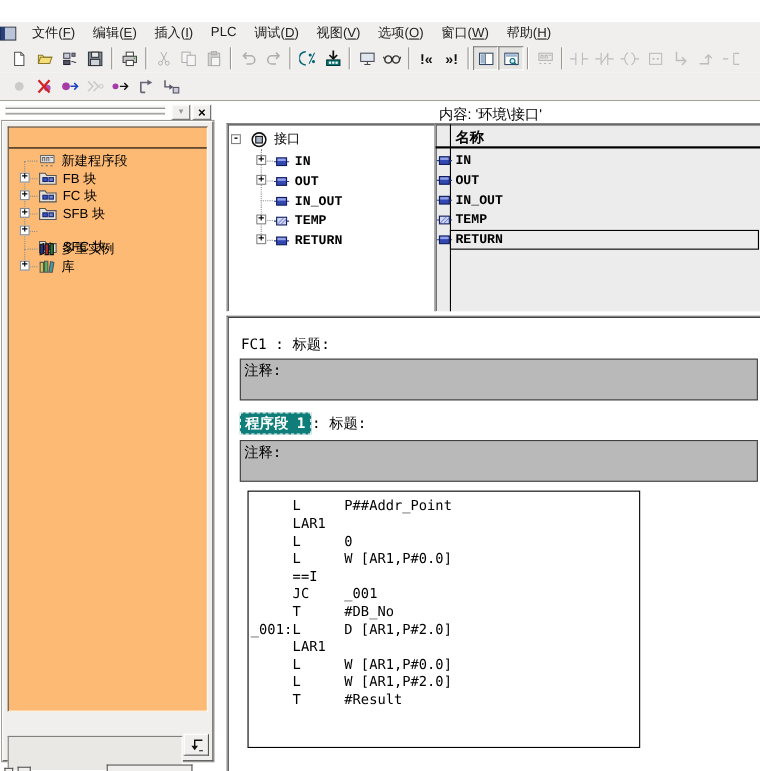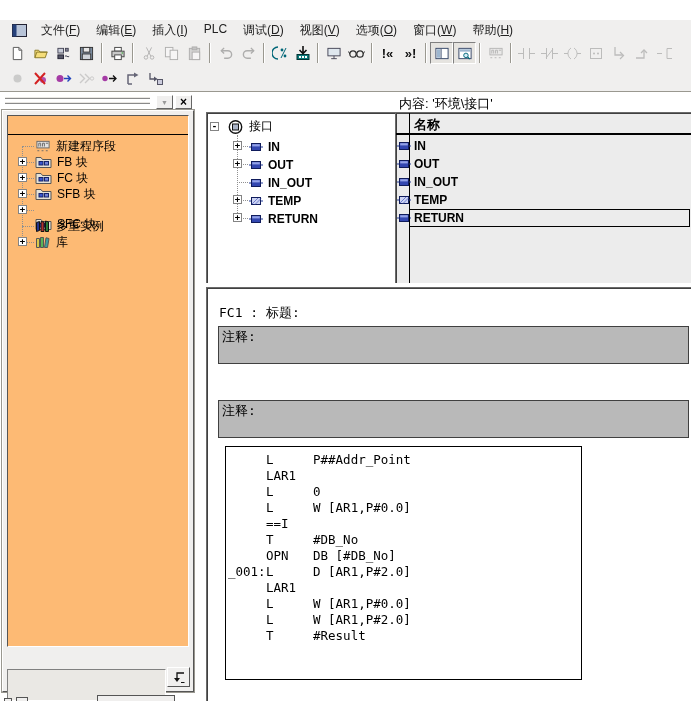--- a/index.html
+++ b/index.html
@@ -1,19 +1,19 @@
 <!DOCTYPE html>
 <html><head>
 <meta charset="utf-8">
 <style>
 *{box-sizing:border-box;margin:0;padding:0}
 html,body{width:691px;height:701px;overflow:hidden}
 .app{position:relative;width:691px;height:701px;background:#fff;font-family:"Liberation Sans","DejaVu Sans",sans-serif;font-size:12px;color:#000;overflow:hidden}
 .titlebar{position:absolute;left:0;top:0;width:691px;height:20px;background:#1c6382;color:#fff;display:flex;align-items:center;gap:5px;padding:0 4px;font-weight:700;font-size:12.5px;white-space:nowrap}
-.menubar{position:absolute;left:0;top:20px;width:691px;height:20px;background:#f0efee;display:flex;align-items:center;padding-left:12px}
+.menubar{position:absolute;left:0;top:20px;width:691px;height:20px;background:#f0efee;display:flex;align-items:center;padding-left:0}
 .menu-item{padding:2px 8px;color:#222;white-space:nowrap}
 .toolbar{position:absolute;left:0;width:691px;background:#f0efee;display:flex;align-items:center;padding-left:6px}
 #toolbar1{top:40px;height:26px}
 #toolbar2{top:66px;height:25px}
 .tbtn{width:23px;height:22px;display:flex;align-items:center;justify-content:center;border:1px solid transparent;flex:0 0 auto}
 .tbtn.pressed{border-color:#808080 #fff #fff #808080;background:#e6e4e0}
 .tbtn.disabled{opacity:.42;filter:grayscale(1)}
 .sep{width:2px;height:20px;border-left:1px solid #9a9890;border-right:1px solid #fff;margin:0 3px;flex:0 0 auto}
 .tg{font-weight:700;font-size:13px;color:#111}
 .topline{position:absolute;left:0;top:91px;width:691px;height:2px;border-top:1px solid #9a9890;border-bottom:1px solid #fff}
@@ -27,21 +27,21 @@
 .ov-row{position:absolute;height:16px;display:flex;align-items:center;gap:5px;white-space:nowrap}
 .exp{position:absolute;width:9px;height:9px;border:1px solid #848484;background:#fff;font:bold 9px/7px "DejaVu Sans Mono",monospace;text-align:center;color:#000}
 .vdot{position:absolute;width:0;border-left:1px dotted #909090}
 .hdot{position:absolute;height:0;border-top:1px dotted #909090}
 .jump-box{position:absolute;left:4px;right:27px;top:558px;height:32px;background:#eae8e4;border:1px solid;border-color:#808080 #fff #fff #808080}
 .jump-btn{position:absolute;right:3px;top:556px;width:23px;height:20px;background:#f0efee;border:1px solid;border-color:#fff #555 #555 #fff;display:flex;align-items:center;justify-content:center}
 .frag{position:absolute;background:#f0efee;border:1px solid #555;border-bottom:none}
 
 .iface-panel{position:absolute;left:206px;top:112px;width:189px;height:171px;background:#fff;border-top:1px solid #6a6a6a;border-left:1px solid #6a6a6a;box-shadow:inset 1px 1px 0 #404040}
 .if-row{position:absolute;height:17px;display:flex;align-items:center;gap:5px;white-space:nowrap}
-.mono-b{font-family:Liberation Sans, sans-serif;font-weight:700;font-size:12px}
+.mono-b{font-family:Liberation Mono, monospace;font-weight:700;font-size:12px}
 
 .content-label{position:absolute;left:399px;top:95px;font-size:13px;white-space:nowrap}
 .tbl{position:absolute;left:395px;top:112px;width:296px;height:171px;background:#ececec;border-top:1px solid #6a6a6a;border-left:1px solid #6a6a6a;box-shadow:inset 1px 1px 0 #404040}
 .tbl-vline{position:absolute;left:13px;top:0;bottom:0;border-left:1px solid #000}
 .tbl-head{position:absolute;left:18px;top:3px}
 .tbl-underline{position:absolute;left:0;right:0;top:20px;border-top:2px solid #000}
 .tbl-row{position:absolute;left:0;right:0;height:18px;display:flex;align-items:center}
 .tbl-row .dicon{margin-left:1px}
 .tbl-row .tbl-name{margin-left:3px}
 .sel-box{position:absolute;left:13px;right:1px;top:0;bottom:0;border:1px solid #000}
@@ -610,29 +610,33 @@
             <rect x="3.2" y="3.2" width="7.6" height="2.2" fill="#93a2e8"></rect>
           </svg>
         </span>
         <span class="tbl-name mono-b">RETURN</span>
       </div>
     </div>
 
   <div class="codep">
     <div class="fc-title">FC1 : 标题:</div>
     <div class="cbox cbox1"><span>注释:</span></div>
+    <div class="netline">
+      <span class="chip">程序段 1</span>
+      <span>: 标题:</span>
+    </div>
     <div class="cbox cbox2"><span>注释:</span></div>
     <div class="codebox" id="codebox">
         <div class="crow"><span class="clabel"></span><span class="cop">L</span><span class="coperand">P##Addr_Point</span></div>
         <div class="crow"><span class="clabel"></span><span class="cop">LAR1</span><span class="coperand"></span></div>
         <div class="crow"><span class="clabel"></span><span class="cop">L</span><span class="coperand">0</span></div>
         <div class="crow"><span class="clabel"></span><span class="cop">L</span><span class="coperand">W [AR1,P#0.0]</span></div>
         <div class="crow"><span class="clabel"></span><span class="cop">==I</span><span class="coperand"></span></div>
+        <div class="crow"><span class="clabel"></span><span class="cop">JC</span><span class="coperand">_001</span></div>
         <div class="crow"><span class="clabel"></span><span class="cop">T</span><span class="coperand">#DB_No</span></div>
-        <div class="crow"><span class="clabel"></span><span class="cop">OPN</span><span class="coperand">DB [#DB_No]</span></div>
         <div class="crow"><span class="clabel">_001:</span><span class="cop">L</span><span class="coperand">D [AR1,P#2.0]</span></div>
         <div class="crow"><span class="clabel"></span><span class="cop">LAR1</span><span class="coperand"></span></div>
         <div class="crow"><span class="clabel"></span><span class="cop">L</span><span class="coperand">W [AR1,P#0.0]</span></div>
         <div class="crow"><span class="clabel"></span><span class="cop">L</span><span class="coperand">W [AR1,P#2.0]</span></div>
         <div class="crow"><span class="clabel"></span><span class="cop">T</span><span class="coperand">#Result</span></div>
       </div>
   </div>
 
 </div>
 

